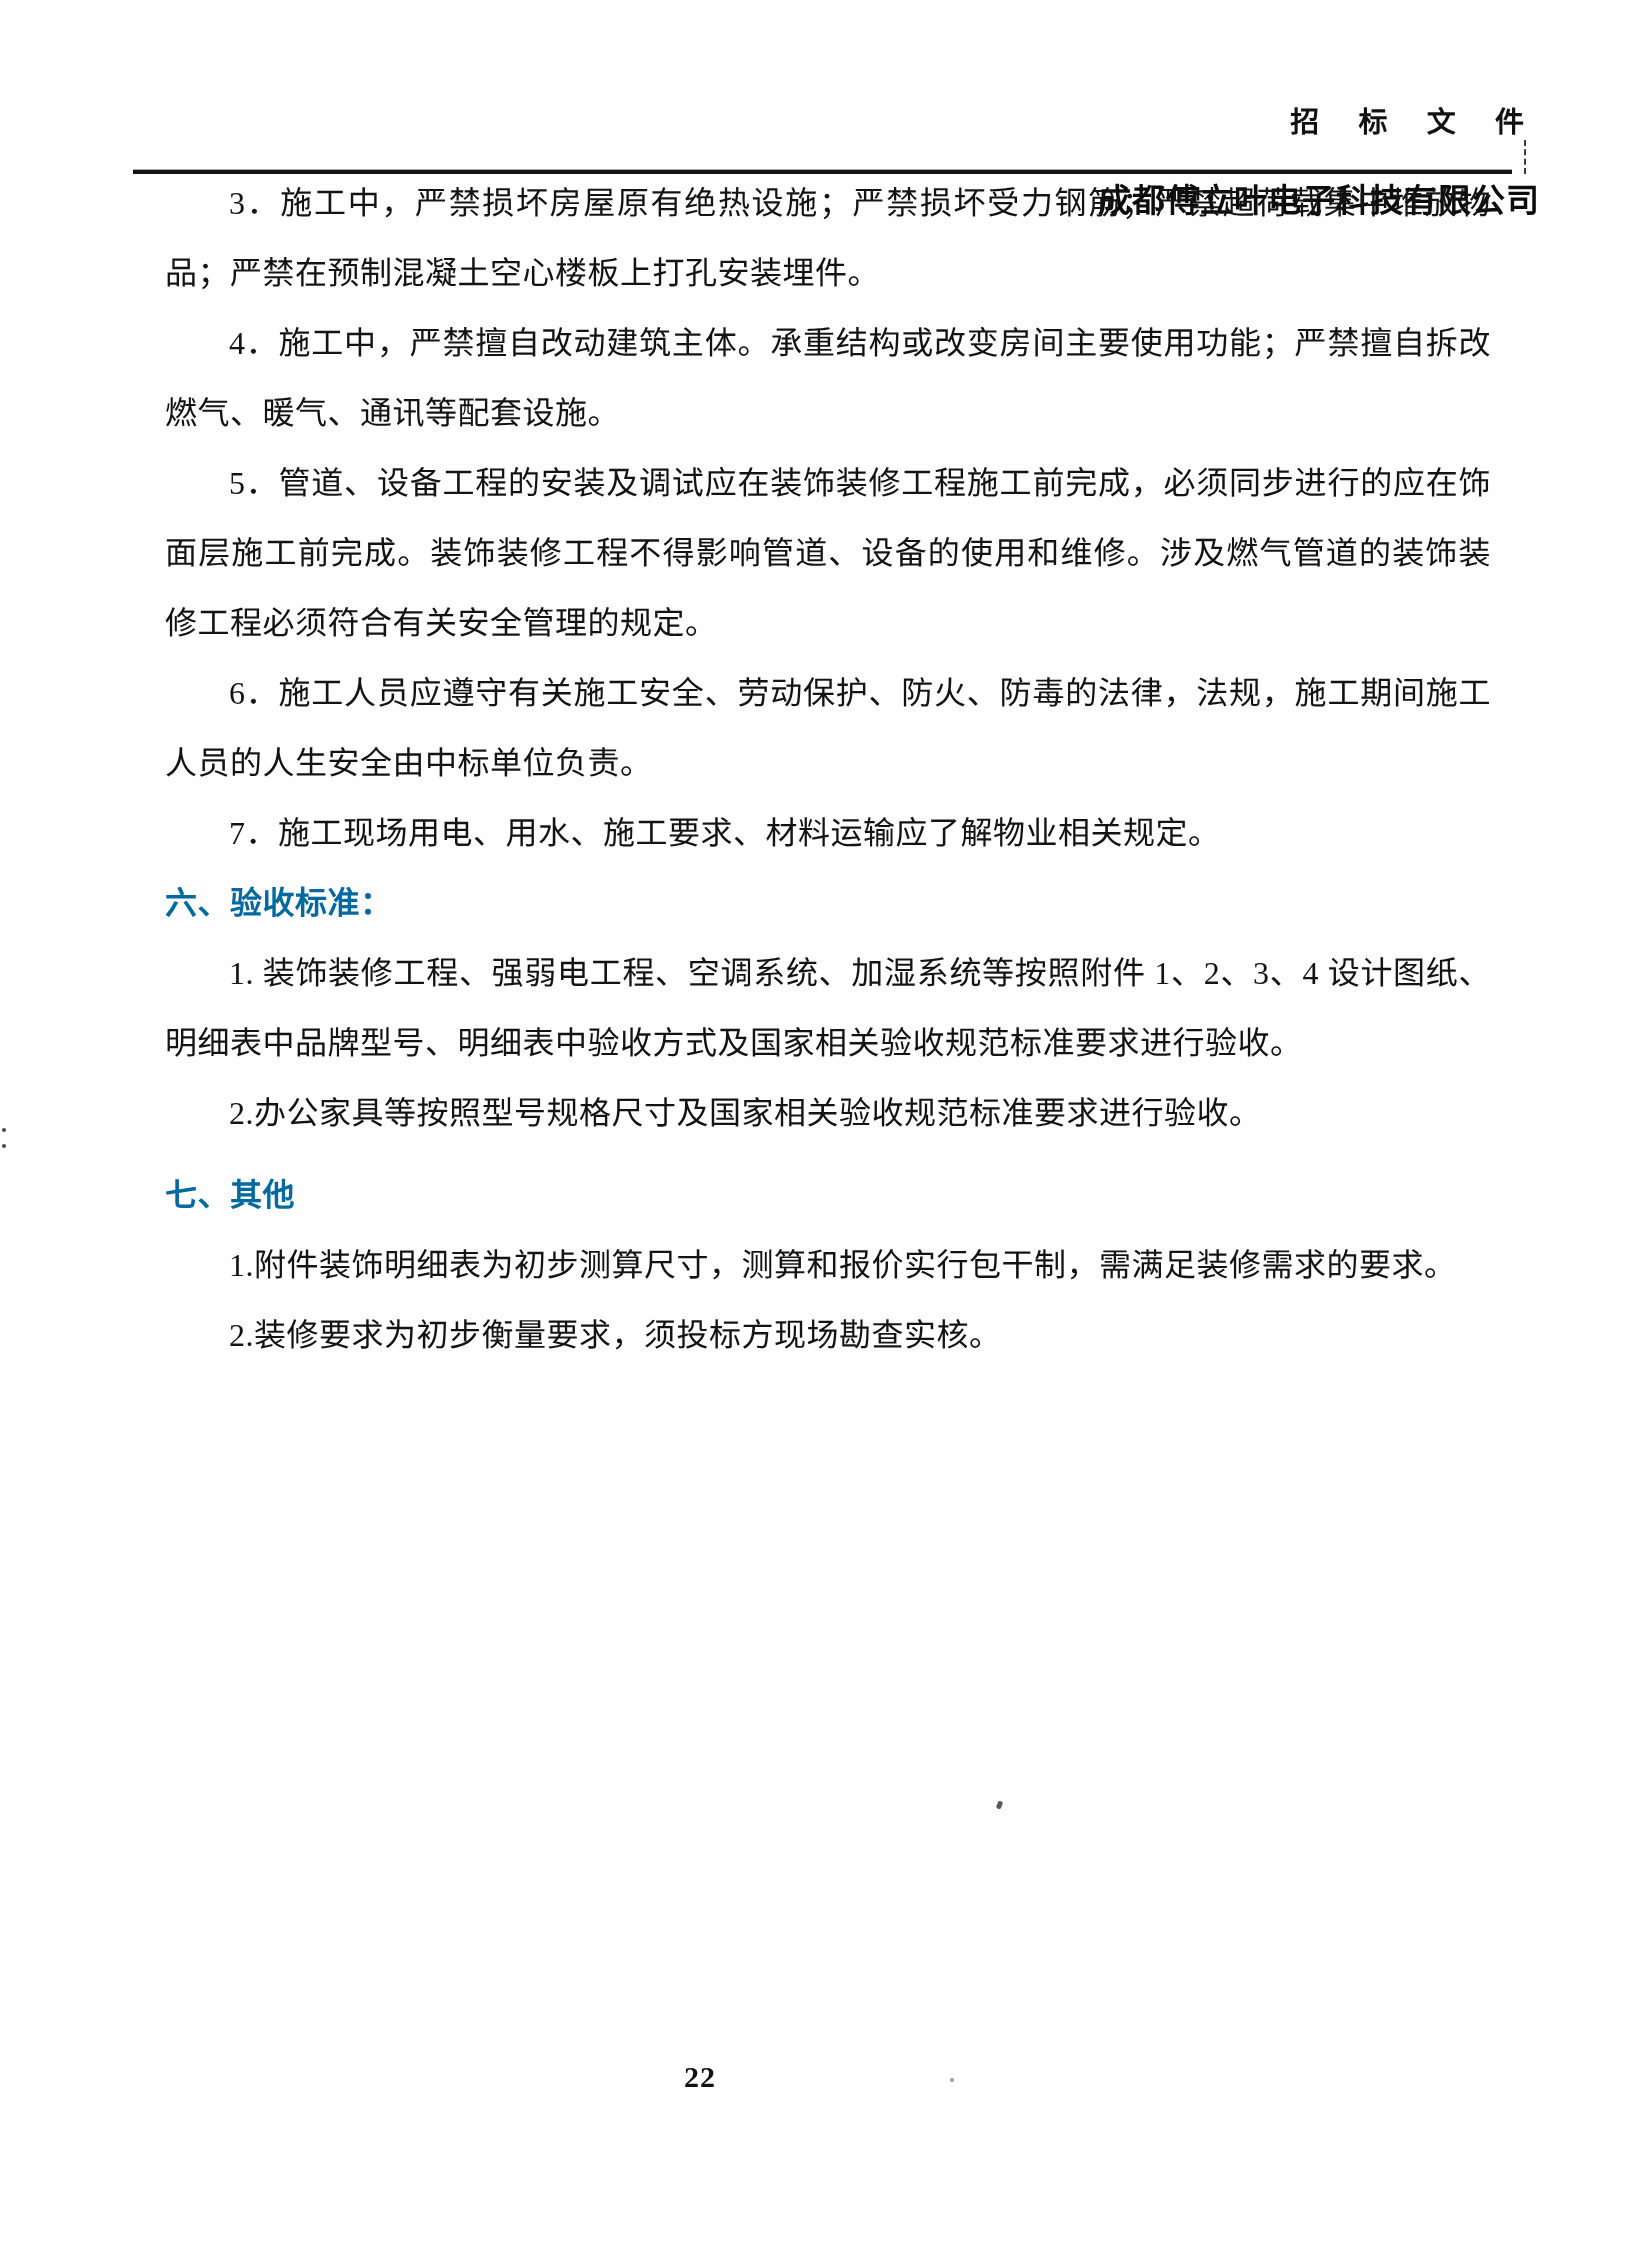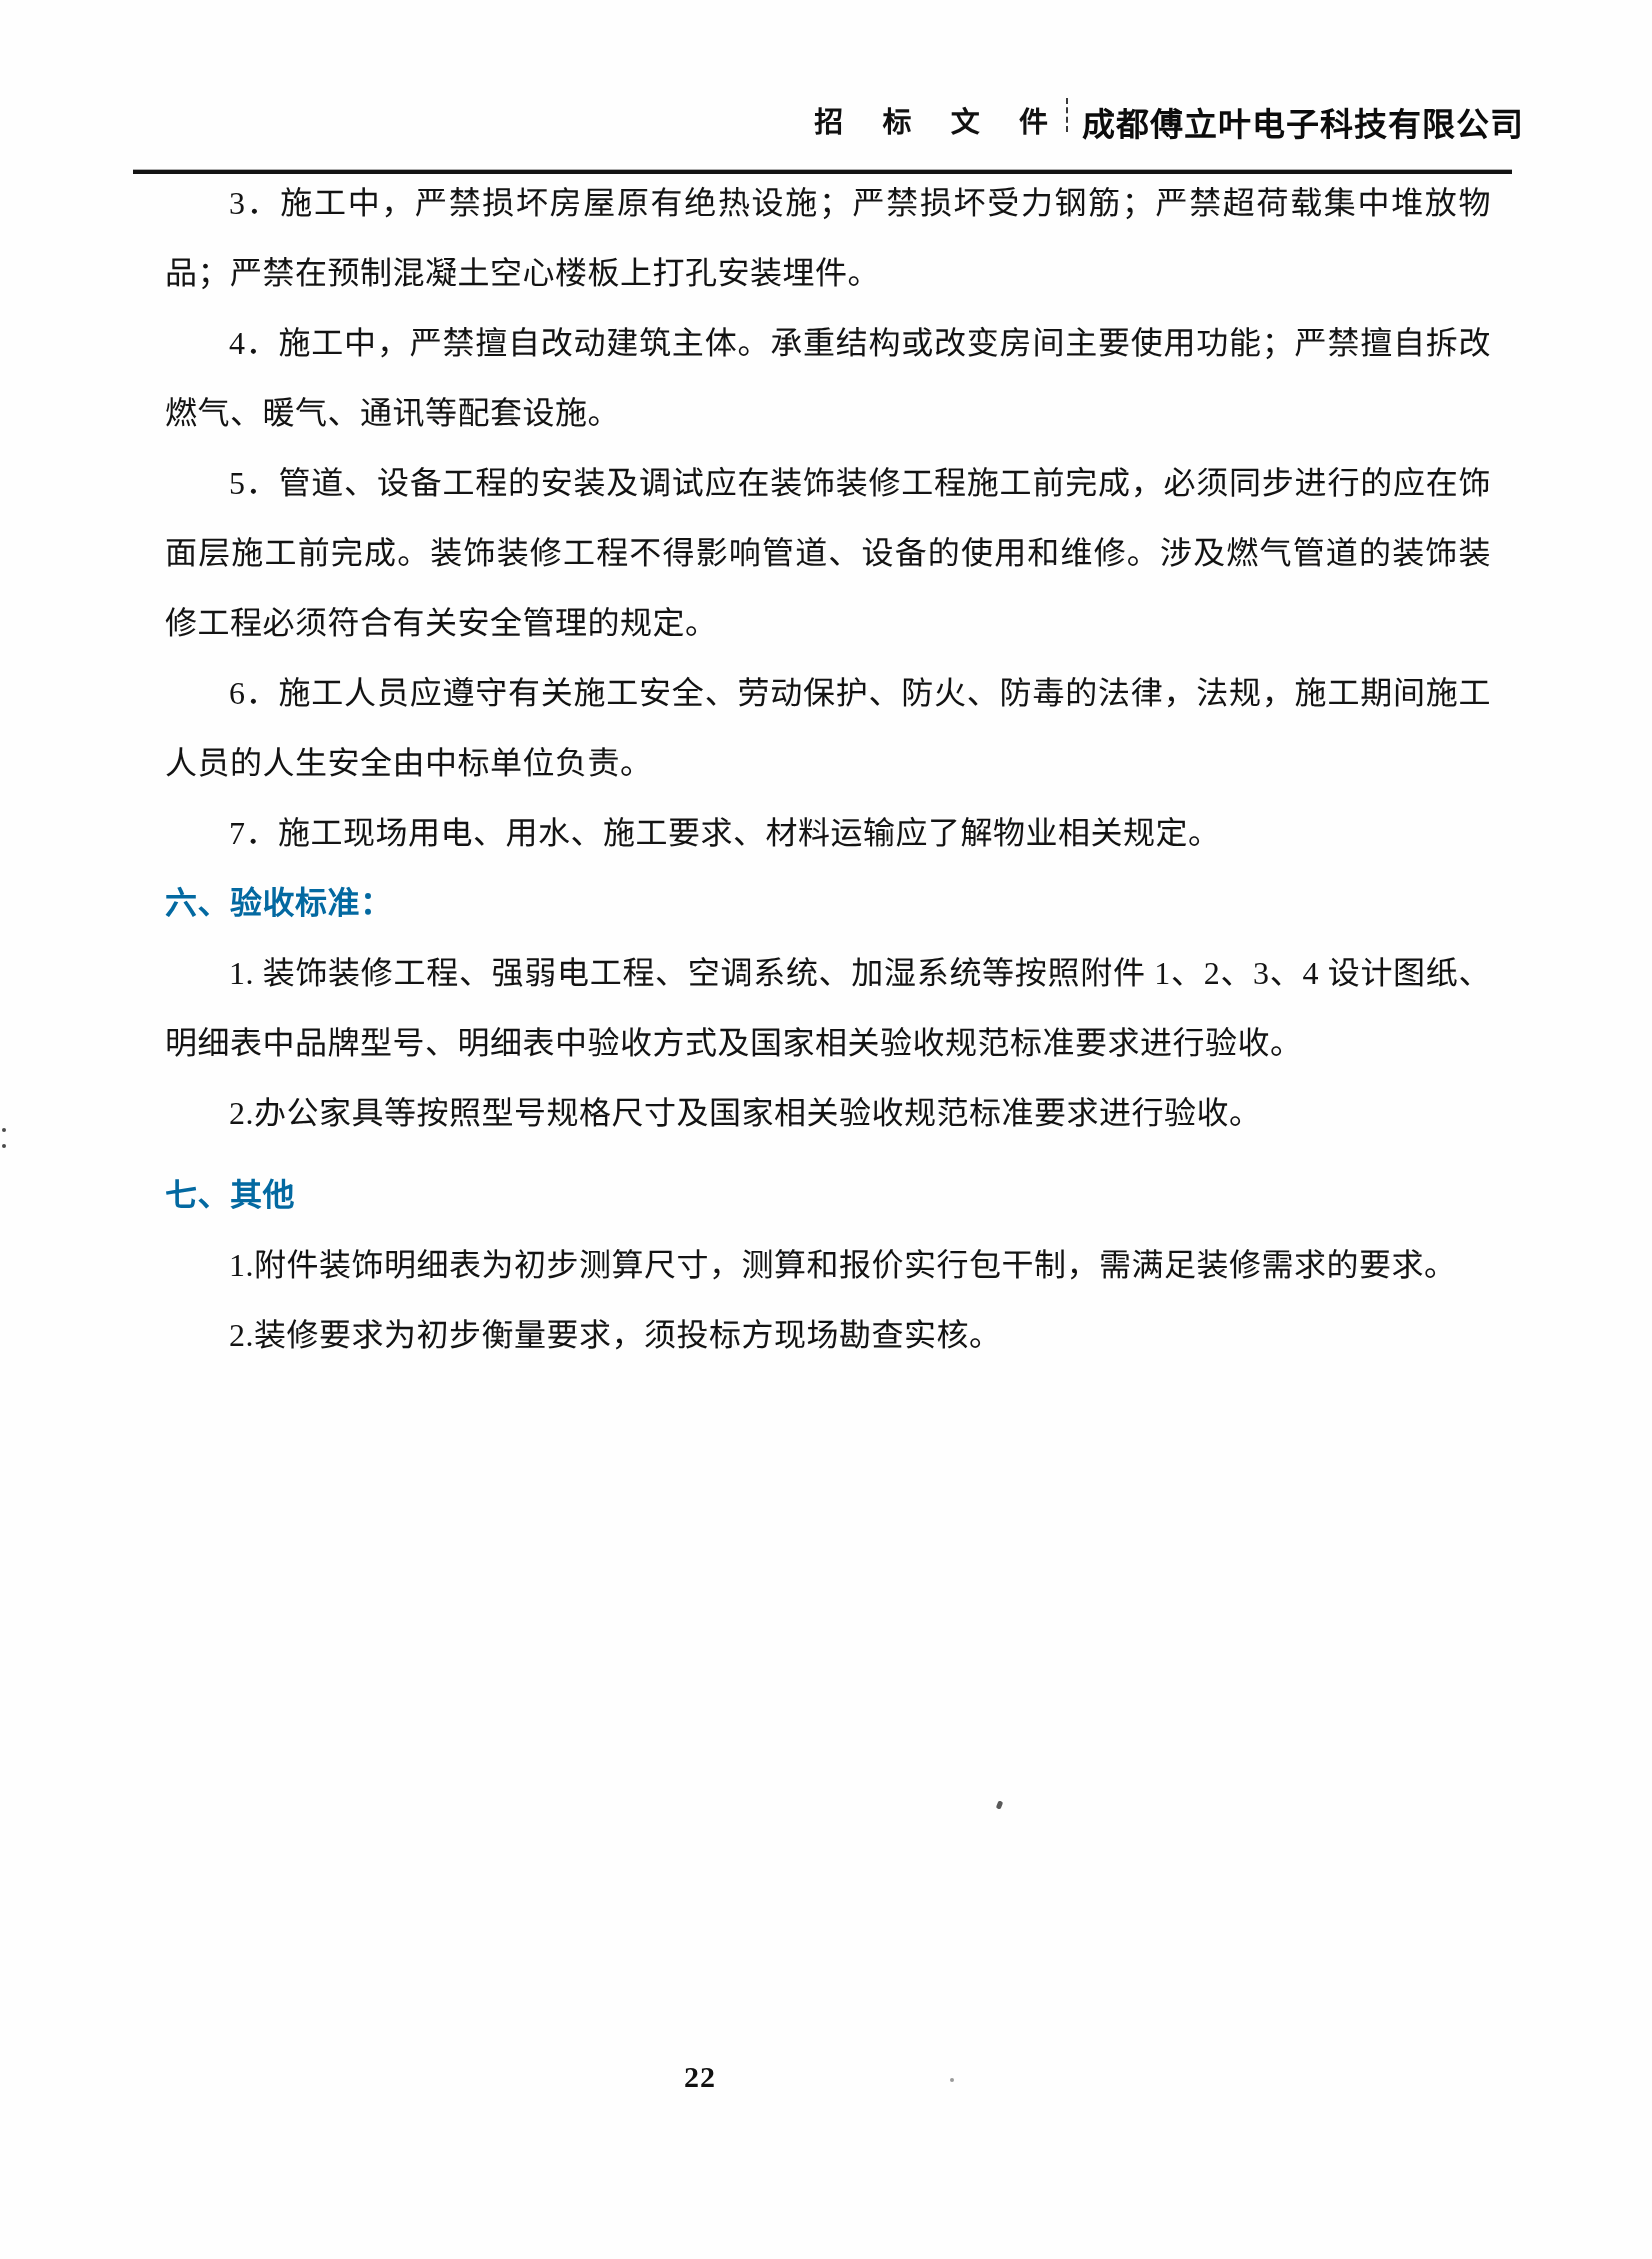--- a/index.html
+++ b/index.html
@@ -15,24 +15,25 @@
     background: #fefefe;
     color: #161616;
     font-family: "Liberation Serif", "DejaVu Serif", serif;
     overflow: hidden;
   }
 
   
   .header {
     position: absolute;
     top: 98px;
-    right: 128px;
+    right: 112px;
     display: flex;
-    align-items: flex-start;
+    align-items: flex-end;
     white-space: nowrap;
+    flex-direction: column;
   }
   .doc-type {
     font-size: 29px;
     font-weight: 700;
     letter-spacing: 16px;
     color: #111;
   }
   .header-sep {
     display: inline-block;
     width: 0;

